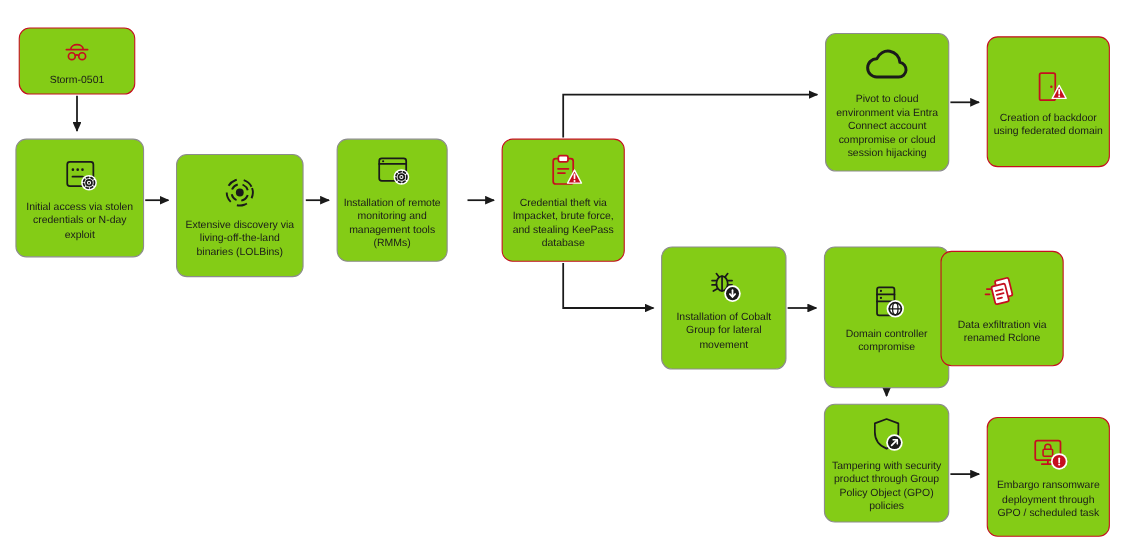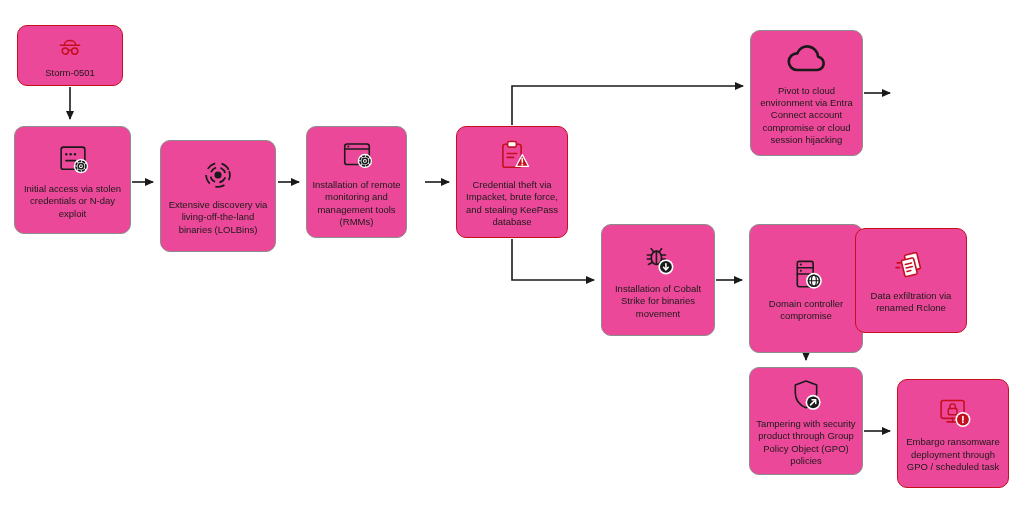--- a/index.html
+++ b/index.html
@@ -12,21 +12,21 @@
     background: #ffffff;
     overflow: hidden;
   }
   #connectors {
     position: absolute;
     left: 0; top: 0;
     pointer-events: none;
   }
   .node {
     position: absolute;
-    background: #ec4899;
+    background: #84cc16;
     border: 1.4px solid #8c8c8c;
     border-radius: 10px;
     display: flex;
     flex-direction: column;
     align-items: center;
     justify-content: center;
     padding: 6px 5px;
     text-align: center;
   }
   .node.red { border-color: #c50f1f; border-width: 1.5px; }
@@ -138,41 +138,53 @@
         <path d="M18 22 H30"></path>
         <path d="M18 27 H26"></path>
         <path d="M37 23.5 L45 38.5 H29 Z" fill="#C50F1F" stroke="#fff" stroke-width="1.6" stroke-linejoin="round"></path>
         <path d="M37 28.5 V33" stroke="#fff" stroke-width="2"></path>
         <circle cx="37" cy="36" r="1.2" fill="#fff" stroke="none"></circle>
       </svg>
     </span>
     <span class="label">Credential theft via Impacket, brute force, and stealing KeePass database</span>
   </div>
 
+  <div class="node red" style="left:897px;top:33px;width:112px;height:119px">
+    <span class="icon">
+      <svg width="38" height="38" viewBox="0 0 48 48" fill="none" stroke="#C50F1F" stroke-width="2" stroke-linecap="round" stroke-linejoin="round">
+        <rect x="14" y="9.5" width="18" height="31" rx="2"></rect>
+        <circle cx="27.5" cy="25" r="1.4" fill="#C50F1F" stroke="none"></circle>
+        <path d="M36.5 23.5 L44.5 38.5 H28.5 Z" fill="#C50F1F" stroke="#fff" stroke-width="1.6"></path>
+        <path d="M36.5 28.5 V33" stroke="#fff" stroke-width="2"></path>
+        <circle cx="36.5" cy="36" r="1.2" fill="#fff" stroke="none"></circle>
+      </svg>
+    </span>
+    <span class="label">Creation of backdoor using federated domain</span>
+  </div>
 
   <div class="node" style="left:601px;top:224px;width:114px;height:112px">
     <span class="icon">
       <svg width="38" height="38" viewBox="0 0 48 48" fill="none" stroke="#1a1a1a" stroke-width="2" stroke-linecap="round">
         <ellipse cx="22" cy="22.5" rx="6.5" ry="8.5"></ellipse>
         <path d="M22 14 V31"></path>
         <path d="M18.5 15 L15.5 11"></path>
           <path d="M25.5 15 L28.5 11"></path>
         <path d="M15.5 19 H10.5"></path>
           <path d="M15.5 24 H10.5"></path>
           <path d="M16.5 28.5 L12 31"></path>
         <path d="M28.5 19 H33.5"></path>
           <path d="M28.5 24 H33.5"></path>
           <path d="M27.5 28.5 L32 31"></path>
         <circle cx="34" cy="34" r="9.5" fill="#fff" stroke="none"></circle>
         <circle cx="34" cy="34" r="7.5" fill="#1a1a1a" stroke="none"></circle>
         <path d="M34 30 V37" stroke="#fff" stroke-width="2"></path>
         <path d="M31 34.5 L34 37.8 L37 34.5" stroke="#fff" stroke-width="2" fill="none"></path>
       </svg>
     </span>
-    <span class="label">Installation of Cobalt Strike for binaries movement</span>
+    <span class="label">Installation of Cobalt Group for lateral movement</span>
   </div>
 
   <div class="node" style="left:749px;top:224px;width:114px;height:129px">
     <span class="icon">
       <svg width="38" height="38" viewBox="0 0 48 48" fill="none" stroke="#1a1a1a" stroke-width="2" stroke-linecap="round">
         <rect x="13" y="8" width="20" height="32" rx="2.5"></rect>
         <path d="M13 16 H33"></path>
           <path d="M13 24 H33"></path>
         <circle cx="17.5" cy="12" r="1.3" fill="#1a1a1a" stroke="none"></circle>
         <circle cx="17.5" cy="20" r="1.3" fill="#1a1a1a" stroke="none"></circle>

